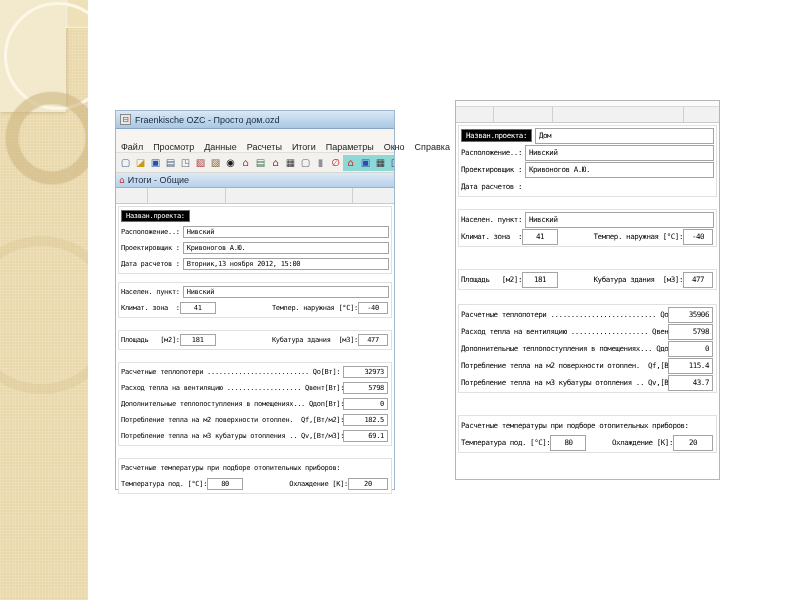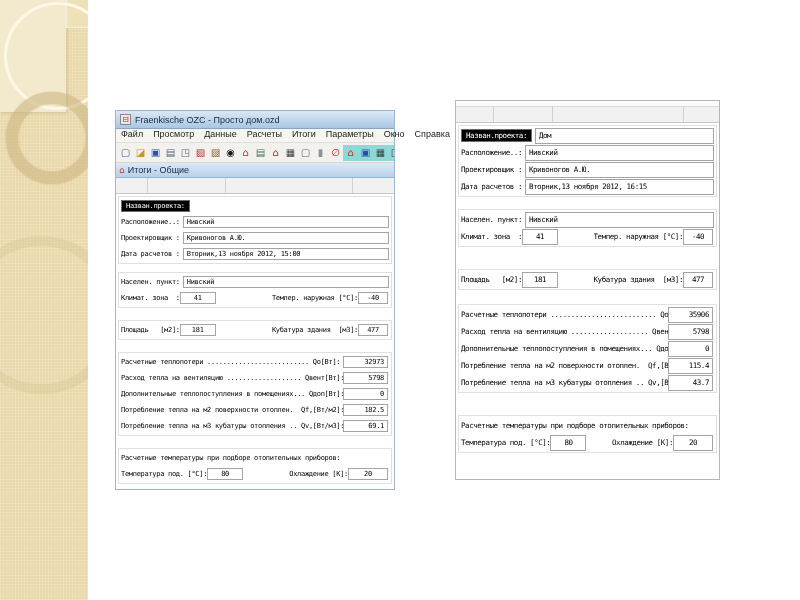--- a/index.html
+++ b/index.html
@@ -32,21 +32,21 @@
   .win { position:absolute; background:#fff; border:1px solid #9fb6cd; }
   #winL { left:115px; top:110px; width:280px; height:380px; }
   #winR { left:455px; top:100px; width:265px; height:380px; border-color:#b5b5b5; }
 
   .titlebar { height:18px; background:linear-gradient(#dbe8f6,#a9c7e4);
     display:flex; align-items:center; gap:4px; padding:0 4px;
     font-size:9px; color:#15293d; border-bottom:1px solid #87a6c6; }
   .appicon { width:11px; height:11px; background:#e8e8e8; border:1px solid #888;
     color:#cc2222; font-size:8px; line-height:9px; text-align:center;
     font-family:"DejaVu Sans", sans-serif; flex:0 0 auto; }
-  .menubar { height:14px; background:#f6f5f2; display:flex; align-items:flex-start;
+  .menubar { height:24px; background:#f6f5f2; display:flex; align-items:flex-end;
     font-size:9px; color:#222; border-bottom:1px solid #e2dfda; }
   .menu-item { padding:0 5px; white-space:nowrap; }
   .toolbar { height:20px; background:#f3f1ed; display:flex; align-items:center;
     padding:0 2px; border-bottom:1px solid #d9d6cf; overflow:hidden; }
   .tbi { width:15px; height:16px; font-size:10px; line-height:15px; text-align:center;
     font-family:"DejaVu Sans", sans-serif; flex:0 0 auto; }
   .childbar { height:15px; background:linear-gradient(#dde9f6,#b7d0ea);
     display:flex; align-items:center; gap:3px; padding:0 3px;
     font-size:9px; color:#15293d; border-bottom:1px solid #98b3cf; }
   .childicon { color:#c03322; font-size:9px; line-height:9px;
@@ -238,21 +238,20 @@
         <div class="frow">
           <span class="flbl">Расположение..:</span>
           <span class="fbox grow">Нивский</span>
         </div>
         <div class="frow">
           <span class="flbl">Проектировщик :</span>
           <span class="fbox grow">Кривоногов А.Ю.</span>
         </div>
         <div class="frow">
           <span class="flbl">Дата расчетов :</span>
-          <span class="fbox grow">Вторник,13 ноября 2012, 16:15</span>
         </div>
       </div>
 
       <div class="grp g2">
         <div class="frow">
           <span class="flbl">Населен. пункт:</span>
           <span class="fbox grow">Нивский</span>
         </div>
         <div class="frow">
           <span class="flbl">Климат. зона  :</span>

